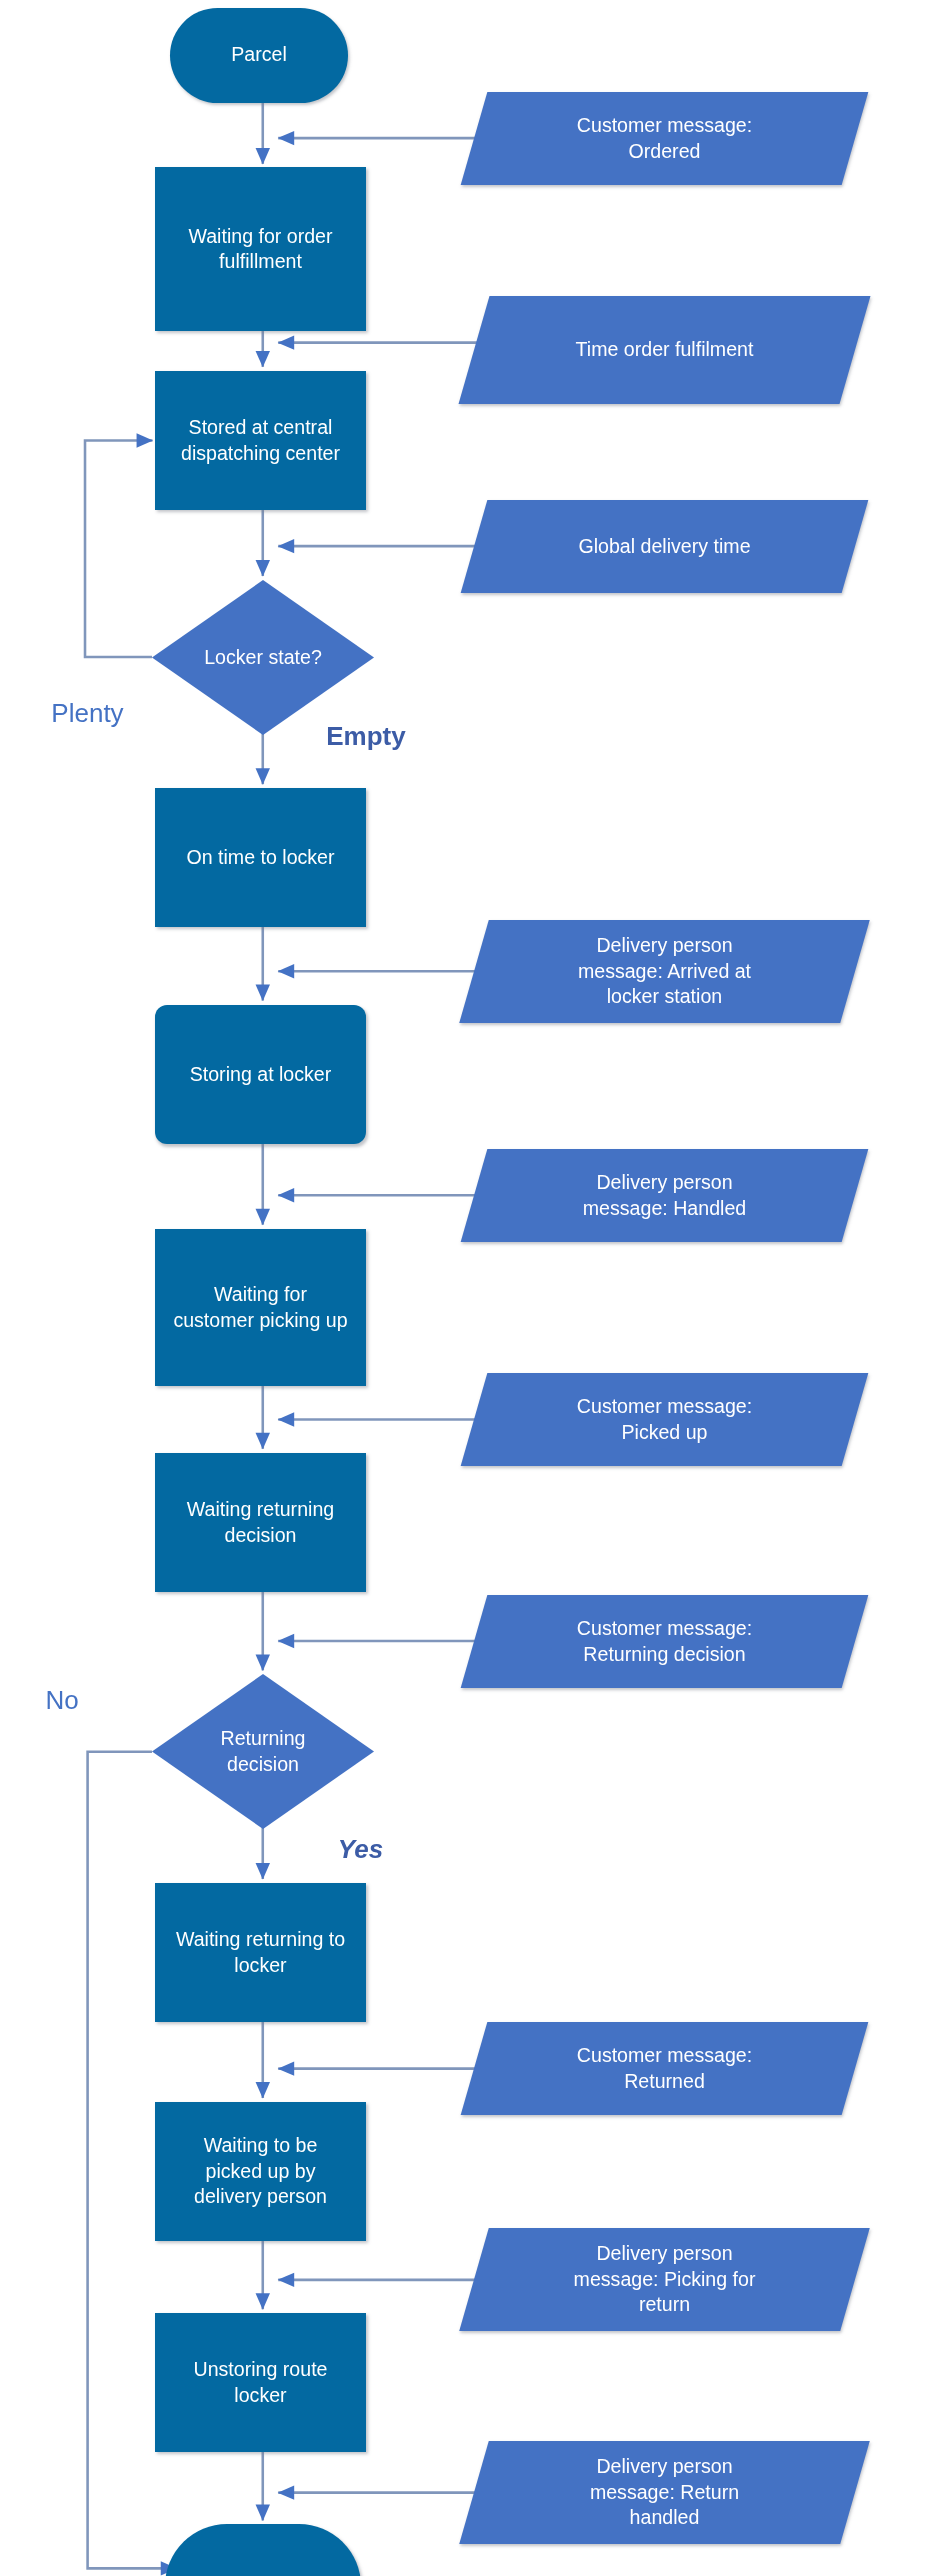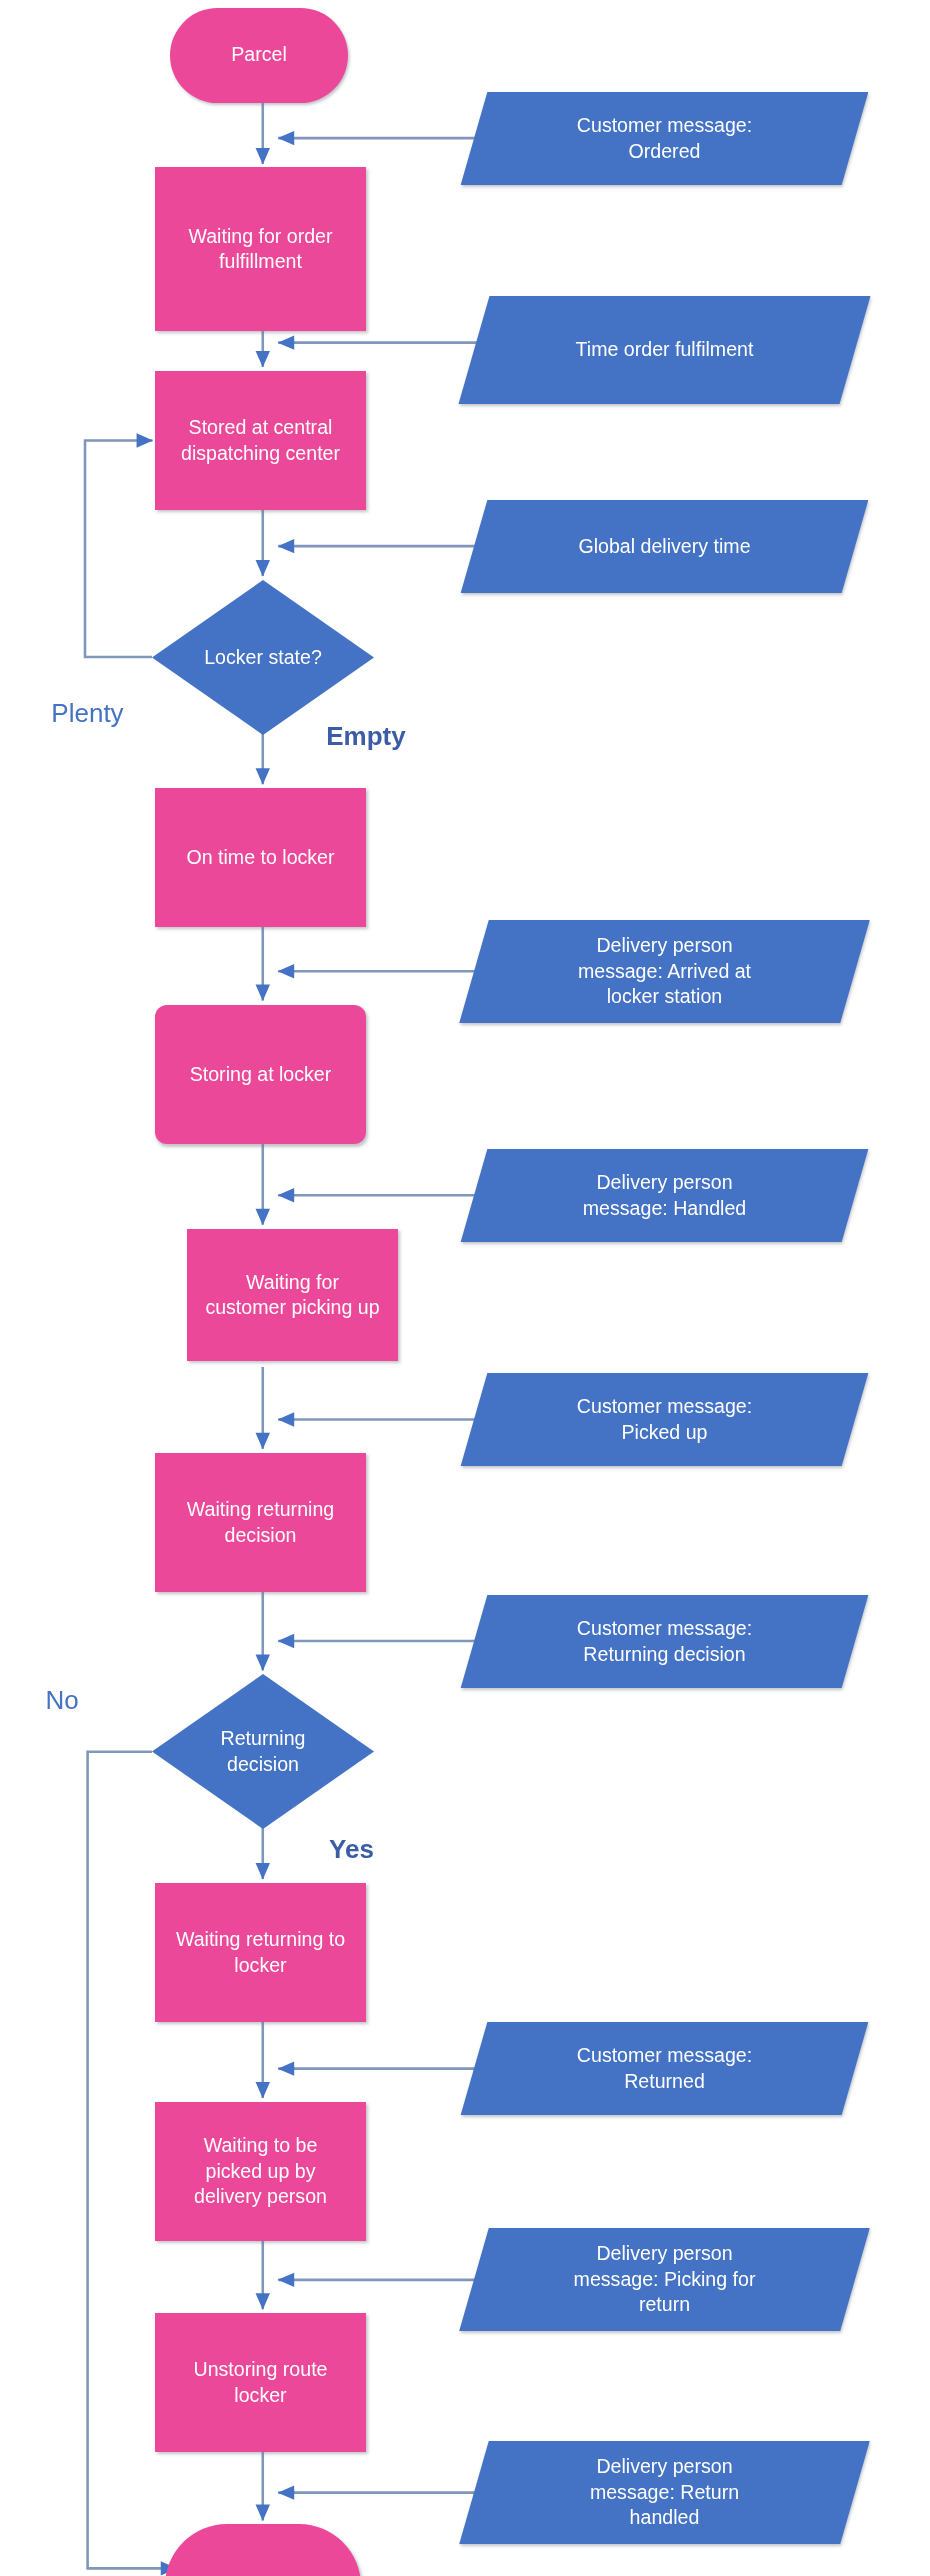--- a/index.html
+++ b/index.html
@@ -12,21 +12,21 @@
   }
   svg.connectors{position:absolute;left:0;top:0;width:931px;height:2673px;z-index:1;}
   .node{
     position:absolute;z-index:2;
     display:flex;align-items:center;justify-content:center;
     text-align:center;color:#ffffff;
     font-size:19.6px;line-height:1.3;
     white-space:pre-line;
   }
   .process,.terminator{
-    background:#ec4899;
+    background:#0369a1;
     box-shadow:1.5px 2.1px 3.1px rgba(120,125,135,0.45);
   }
   .terminator{border-radius:52px;}
   .io{background:transparent;}
   .io .skew{
     position:absolute;left:0;top:0;right:0;bottom:0;
     background:#4472C4;
     transform:skewX(-16deg);
     box-shadow:1.5px 2.1px 3.1px rgba(120,125,135,0.45);
   }
@@ -95,21 +95,21 @@
   <div class="node process" style="left:155px;top:167px;width:211px;height:164px;"><span>Waiting for order
 fulfillment</span></div>
 
   <div class="node process" style="left:155px;top:371px;width:211px;height:139px;"><span>Stored at central
 dispatching center</span></div>
 
   <div class="node process" style="left:155px;top:788px;width:211px;height:139px;"><span>On time to locker</span></div>
 
   <div class="node process" style="left:155px;top:1005px;width:211px;height:139px;border-radius:12px;"><span>Storing at locker</span></div>
 
-  <div class="node process" style="left:155px;top:1229px;width:211px;height:132px;margin-left:32px;"><span>Waiting for
+  <div class="node process" style="left:155px;top:1229px;width:211px;height:157px;"><span>Waiting for
 customer picking up</span></div>
 
   <div class="node process" style="left:155px;top:1453px;width:211px;height:139px;"><span>Waiting returning
 decision</span></div>
 
   <div class="node process" style="left:155px;top:1883px;width:211px;height:139px;"><span>Waiting returning to
 locker</span></div>
 
   <div class="node process" style="left:155px;top:2102px;width:211px;height:139px;"><span>Waiting to be
 picked up by
@@ -189,16 +189,16 @@
 message: Return
 handled</span>
   </div>
 
   <div class="branch-label" style="left:36px;top:698px;width:103px;">Plenty</div>
 
   <div class="branch-label bold" style="left:304px;top:721px;width:124px;">Empty</div>
 
   <div class="branch-label" style="left:26px;top:1685px;width:72px;">No</div>
 
-  <div class="branch-label bold" style="left:300px;top:1834px;width:103px;">Yes</div>
+  <div class="branch-label bold" style="left:309px;top:1834px;width:103px;font-style:italic;">Yes</div>
 
 </div>
 
 
 </body></html>

